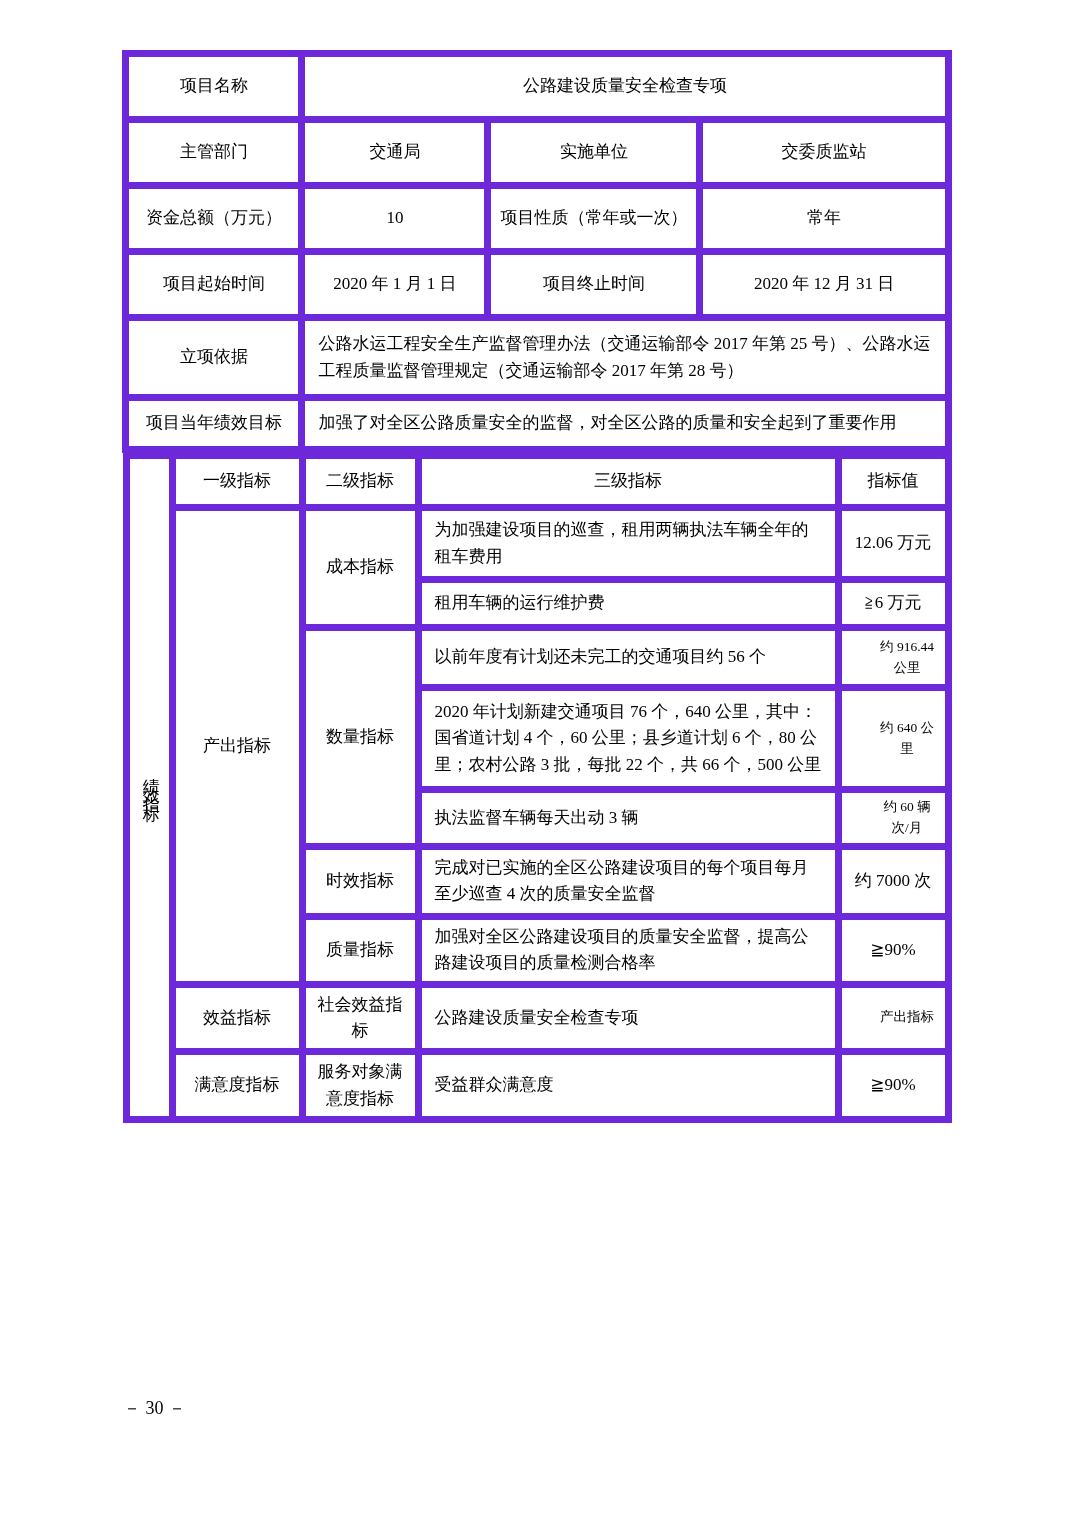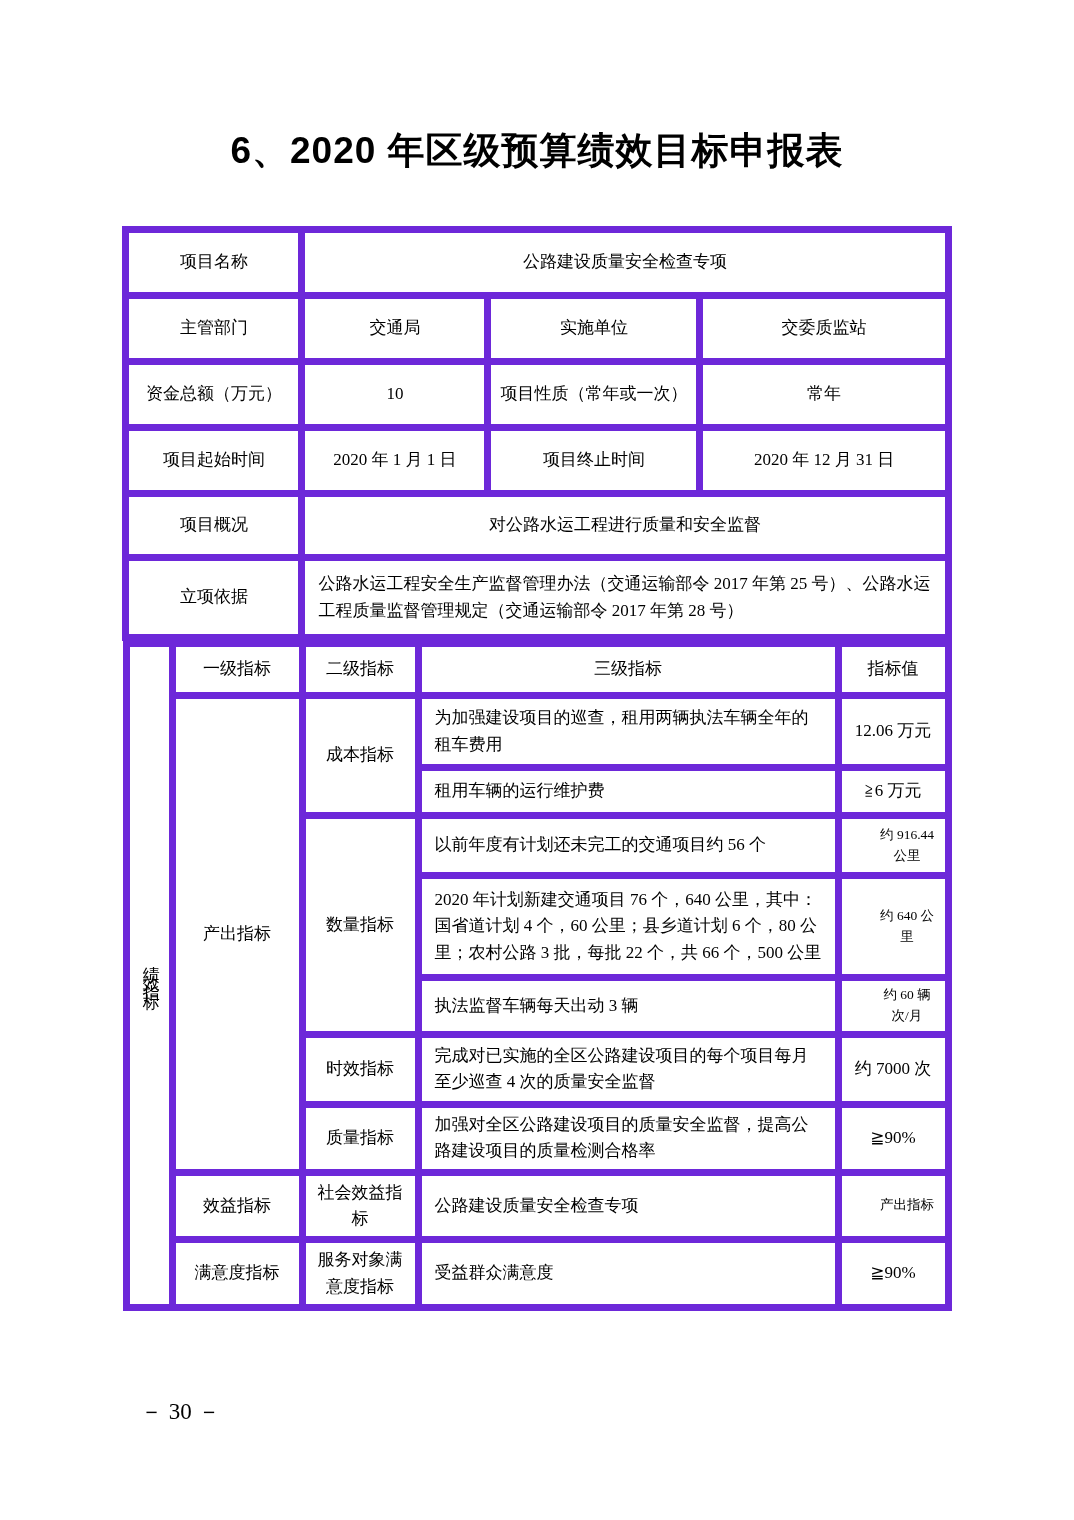--- a/index.html
+++ b/index.html
@@ -42,31 +42,30 @@
   .small { font-size: 13.5px; padding-left: 36px; }
   .vtext {
     writing-mode: vertical-lr;
     text-orientation: upright;
     display: inline-block;
     letter-spacing: 9px;
     font-size: 17px;
   }
   .pagenum {
     position: absolute;
-    left: 140px;
+    left: 123px;
     top: 1396px;
-    font-size: 23px;
+    font-size: 18px;
   }
 </style>
 </head>
 <body>
 
 <div class="page">
 
-  <div class="doc-title">6、2020 年区级预算绩效目标申报表</div>
 
   <table class="info-table">
     <colgroup>
       <col style="width:176px">
         <col style="width:186px">
         <col style="width:212px">
         <col style="width:248px">
     </colgroup>
     <tbody>
         <tr>
@@ -85,26 +84,26 @@
       <td class="c">项目性质（常年或一次）</td>
       <td class="c">常年</td>
     </tr>
     <tr>
       <td class="c" style="height:66px">项目起始时间</td>
       <td class="c">2020 年 1 月 1 日</td>
       <td class="c">项目终止时间</td>
       <td class="c">2020 年 12 月 31 日</td>
     </tr>
     <tr>
-      <td class="c" style="height:64px">项目概况</td>
-      <td class="c" colspan="3">对公路水运工程进行质量和安全监督</td>
+      <td class="c" style="height:80px">立项依据</td>
+      <td class="l" colspan="3">公路水运工程安全生产监督管理办法（交通运输部令 2017 年第 25 号）、公路水运工程质量监督管理规定（交通运输部令 2017 年第 28 号）</td>
     </tr>
     <tr>
-      <td class="c" style="height:80px">立项依据</td>
-      <td class="l" colspan="3">公路水运工程安全生产监督管理办法（交通运输部令 2017 年第 25 号）、公路水运工程质量监督管理规定（交通运输部令 2017 年第 28 号）</td>
+      <td class="c" style="height:52px">项目当年绩效目标</td>
+      <td class="l" colspan="3">加强了对全区公路质量安全的监督，对全区公路的质量和安全起到了重要作用</td>
     </tr>
   </tbody>
     </table>
 
   <table class="ind-table">
     <colgroup>
       <col style="width:46px">
         <col style="width:130px">
         <col style="width:116px">
         <col style="width:420px">

